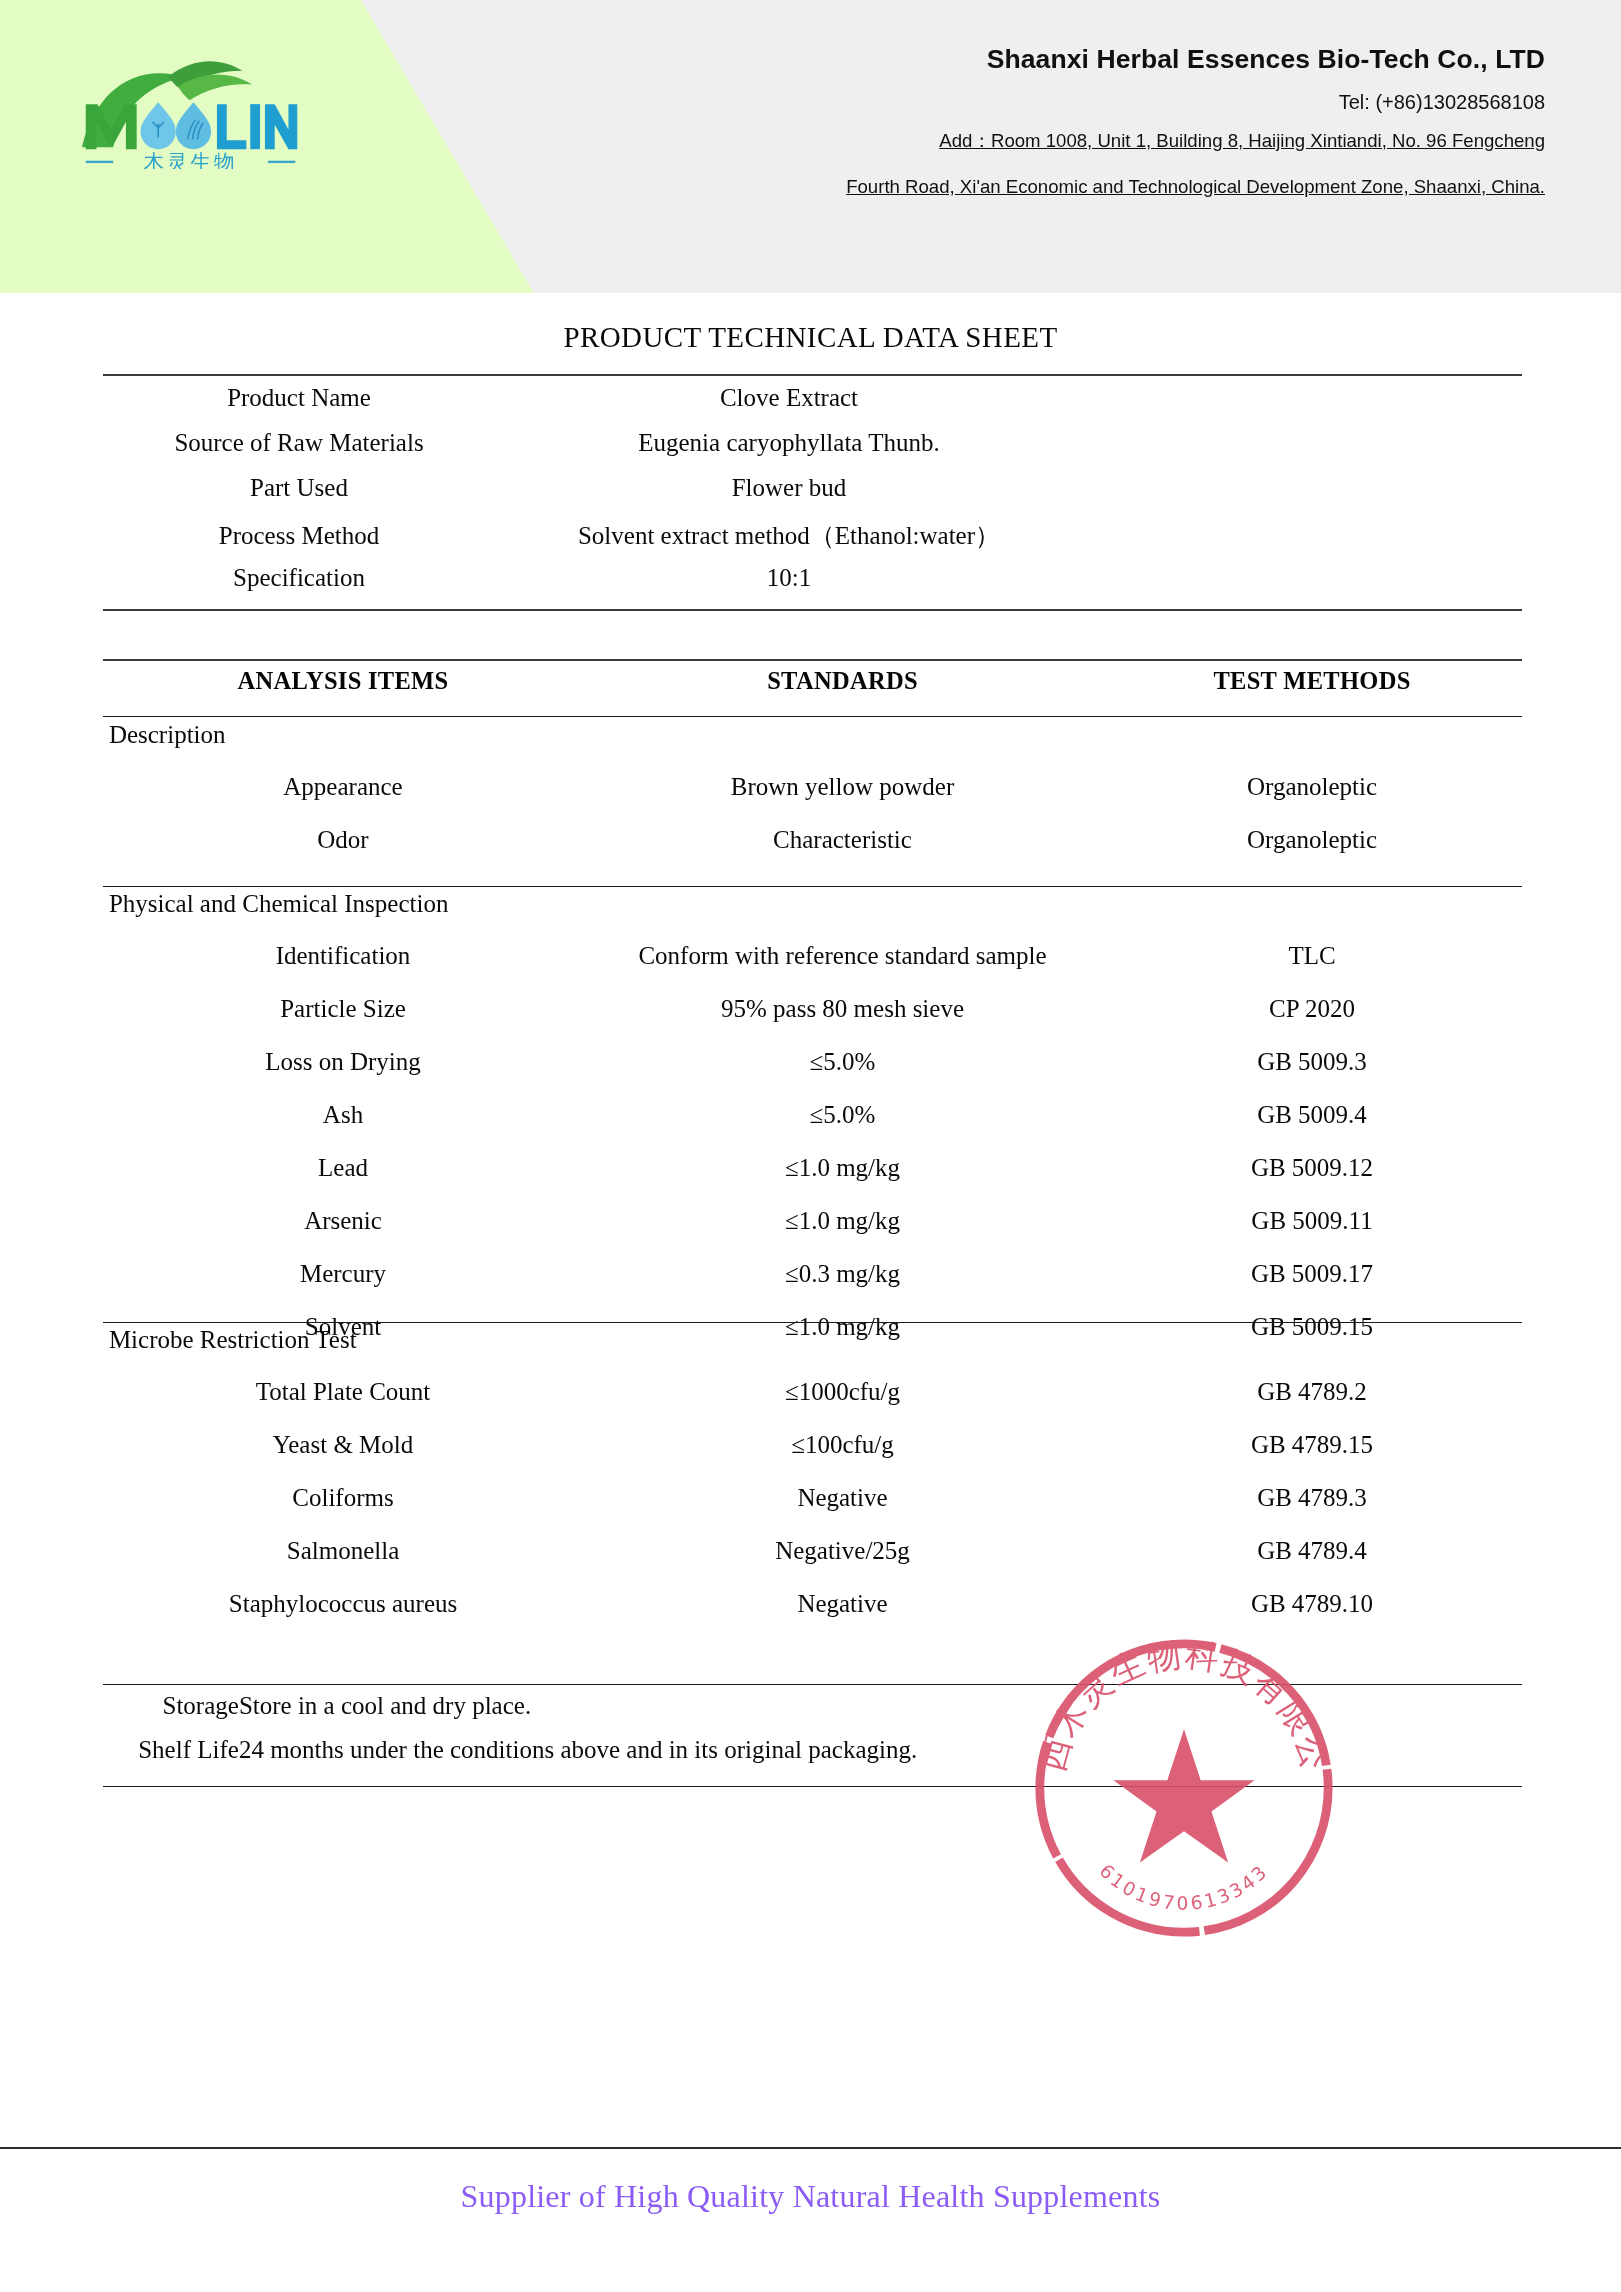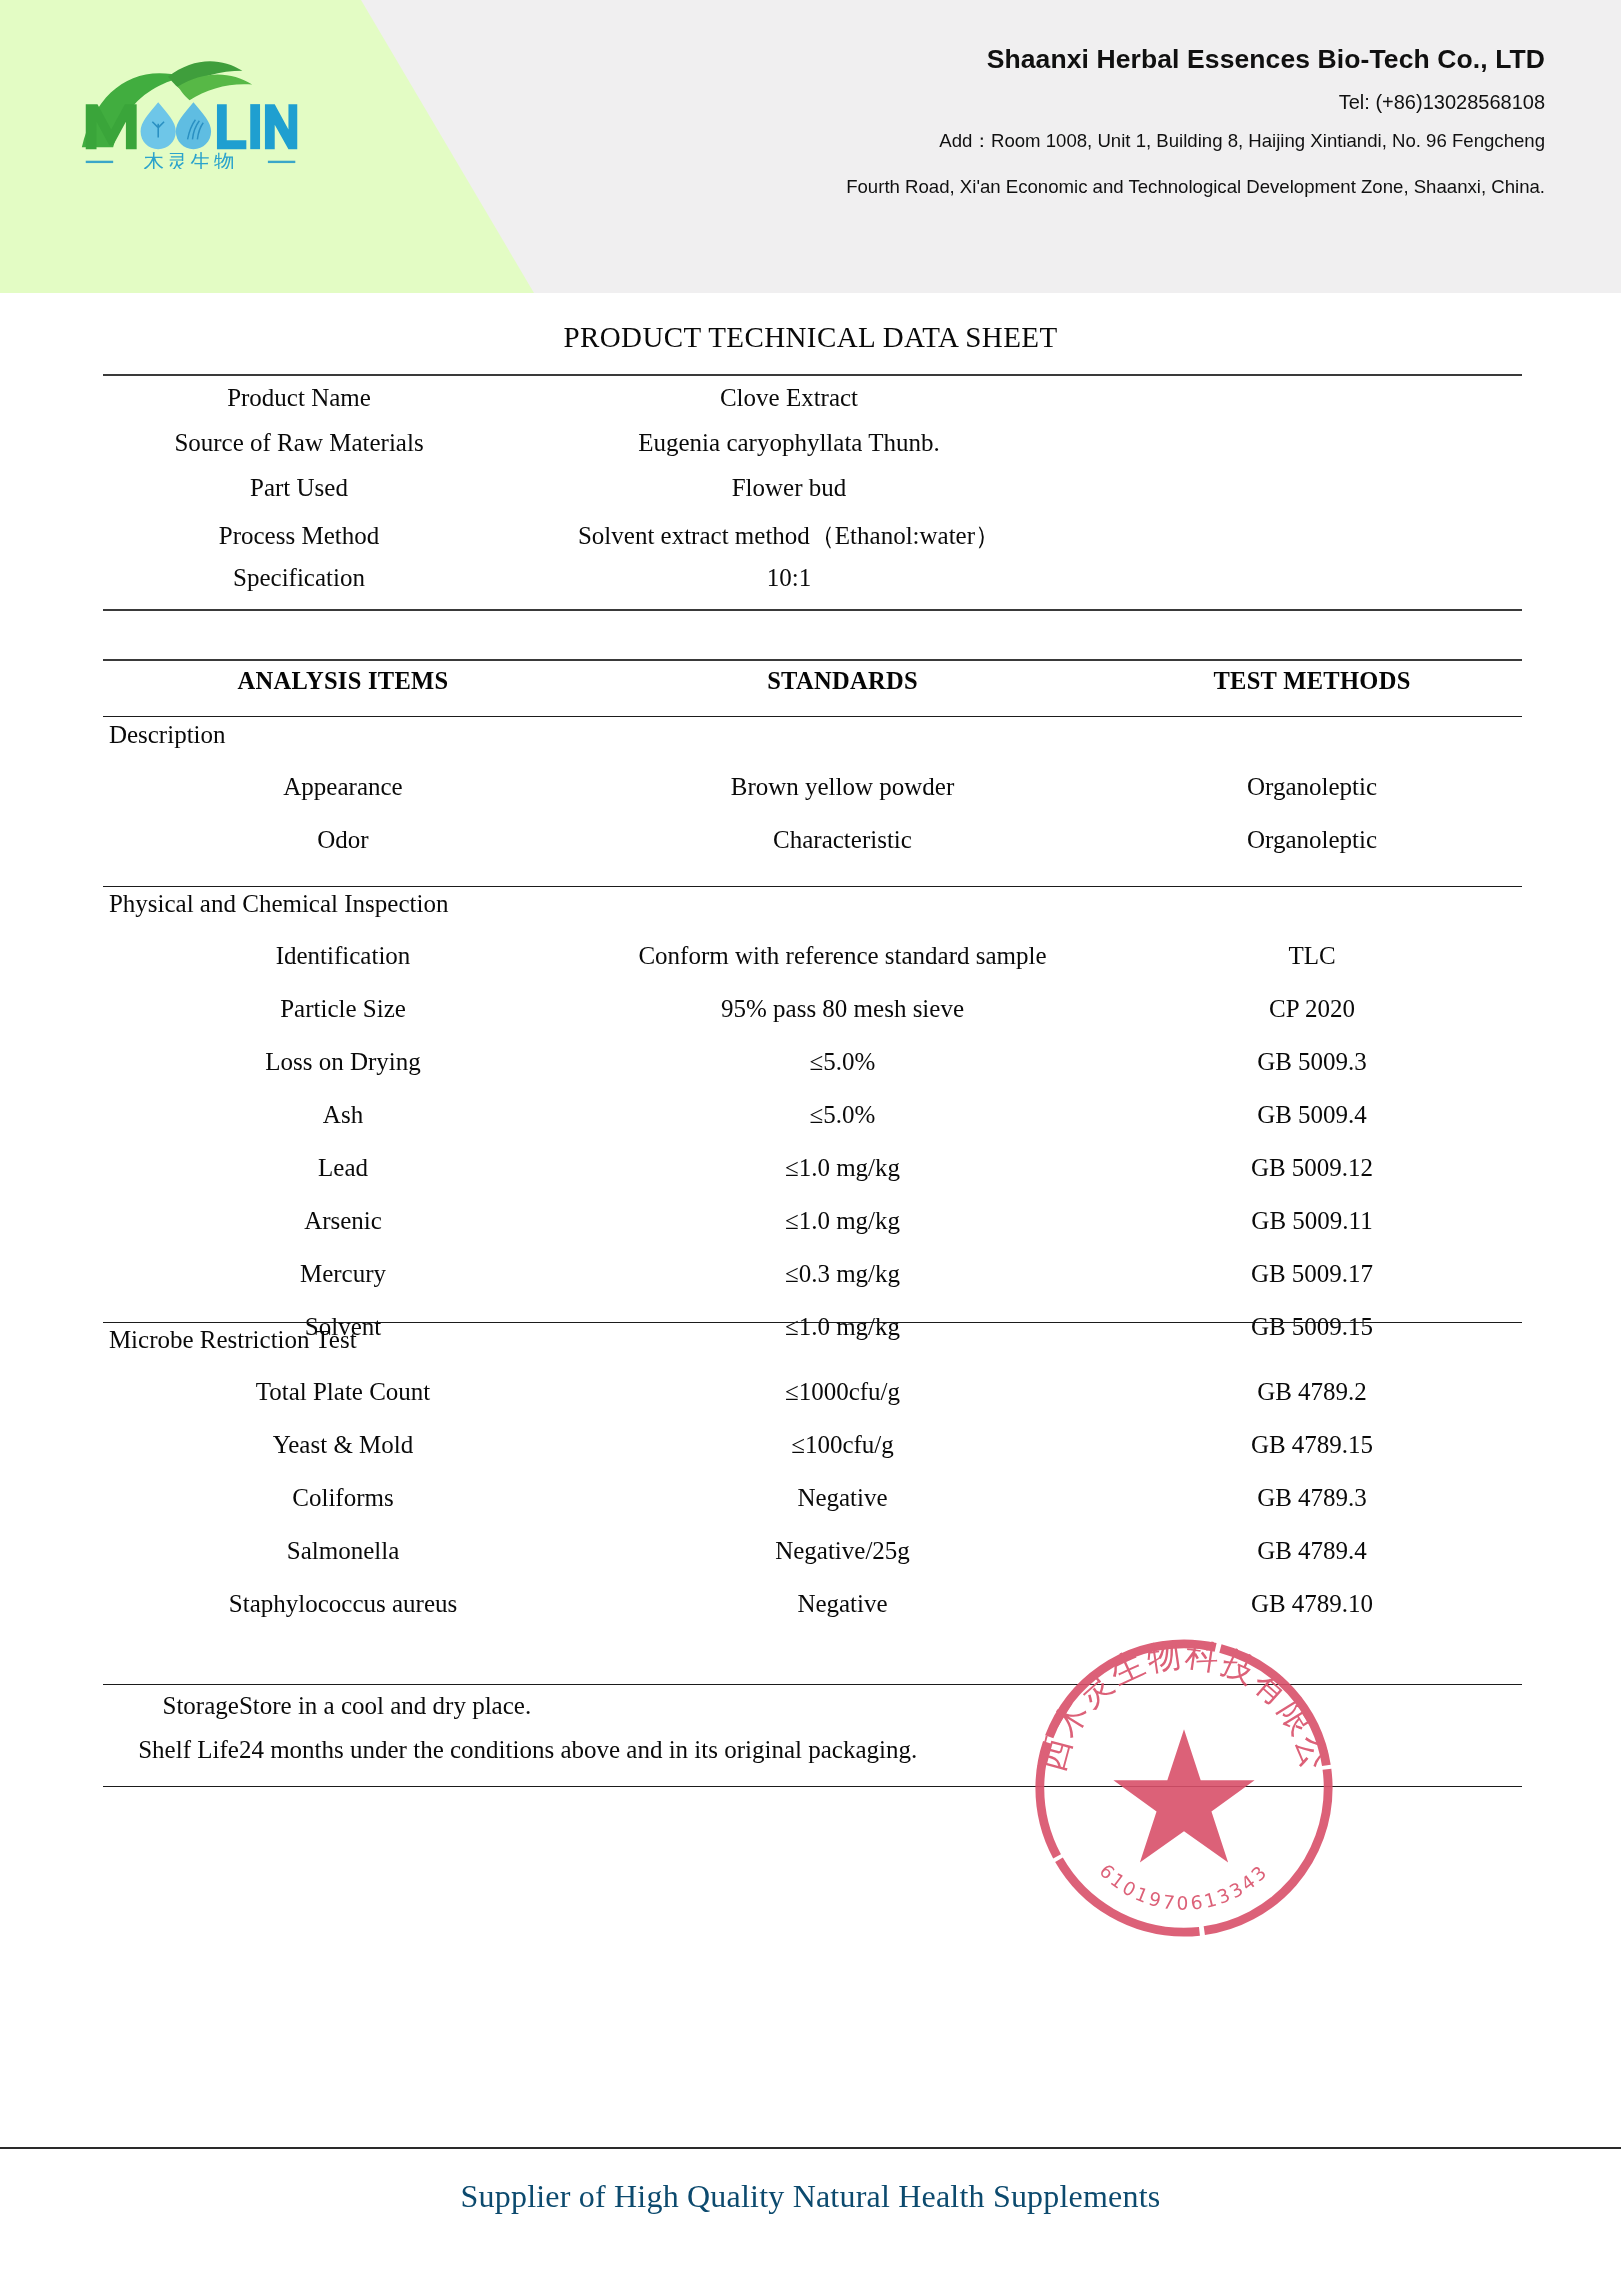--- a/index.html
+++ b/index.html
@@ -57,20 +57,21 @@
   }
   .company-tel {
     font-size: 20px;
     line-height: 29px;
     margin-top: 11.8px;
   }
   .company-addr {
     font-size: 18.6px;
     line-height: 44px;
     margin-top: 2px;
+    text-decoration: underline;
   }
 
   
   .sheet-title {
     position: absolute;
     left: 0;
     top: 321px;
     width: 1621px;
     text-align: center;
     font-size: 29px;
@@ -169,21 +170,21 @@
     height: 2px;
     background: #2a2a2a;
   }
   .footer-text {
     position: absolute;
     left: 0;
     top: 2178px;
     width: 1621px;
     text-align: center;
     font-size: 32px;
-    color: #0c4a6e;
+    color: #8b5cf6;
     letter-spacing: 0.2px;
   }
 </style>
 </head>
 <body>
 
 <div class="header-band">
   <div class="header-green-wedge"></div>
 
   <div class="logo-block">

